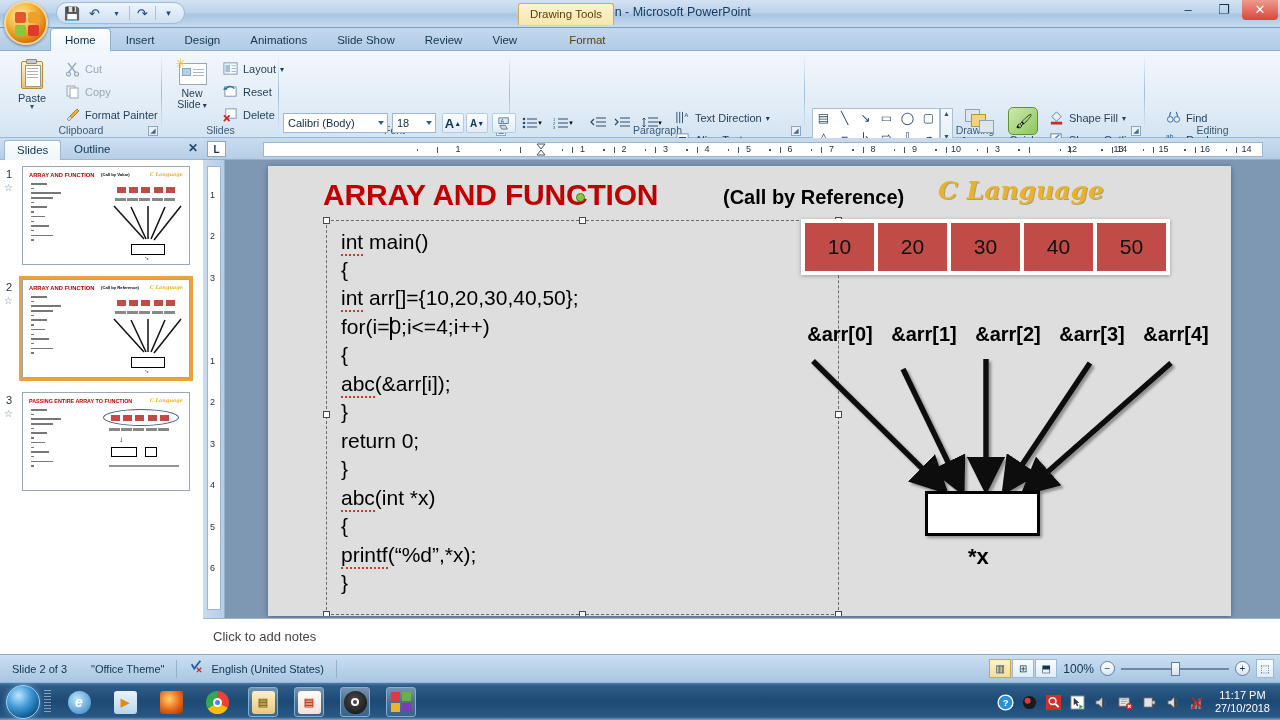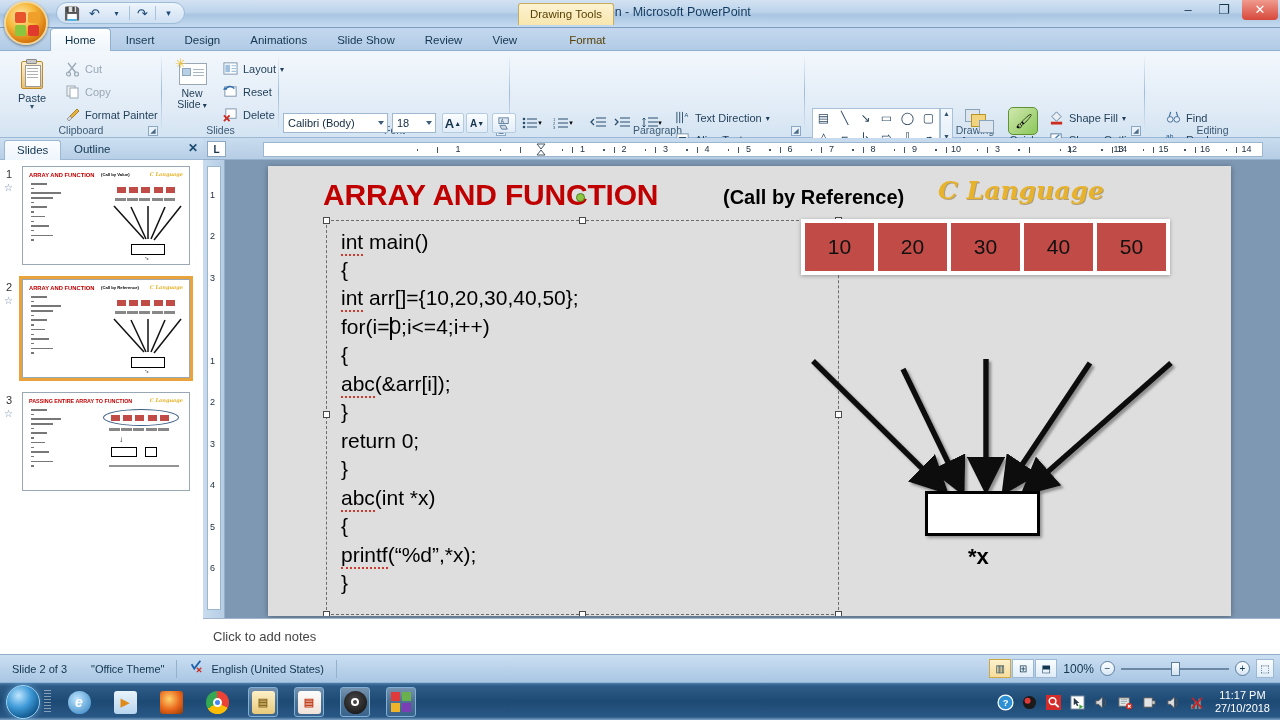--- a/index.html
+++ b/index.html
@@ -999,20 +999,27 @@
       </div>
 
       <div class="arrbox" style="left:533px; top:53px;" id="arrhost">
           <div class="cell">10</div>
           <div class="cell">20</div>
           <div class="cell">30</div>
           <div class="cell">40</div>
           <div class="cell">50</div>
         </div>
 
+      <div class="addr-row" id="addrhost">
+          <div class="addr">&amp;arr[0]</div>
+          <div class="addr">&amp;arr[1]</div>
+          <div class="addr">&amp;arr[2]</div>
+          <div class="addr">&amp;arr[3]</div>
+          <div class="addr">&amp;arr[4]</div>
+        </div>
 
       <svg style="position:absolute;left:525px;top:185px;width:430px;height:160px;">
         <defs>
           <marker id="ah" markerWidth="7" markerHeight="7" refX="5.5" refY="3.5" orient="auto">
             <path d="M0 0 L7 3.5 L0 7 Z" fill="#0a0a0a"></path>
           </marker>
           <filter id="sh" x="-30%" y="-30%" width="170%" height="170%">
             <feDropShadow dx="2.5" dy="2.5" stdDeviation="1.2" flood-color="#666" flood-opacity=".65"></feDropShadow>
           </filter>
         </defs>

